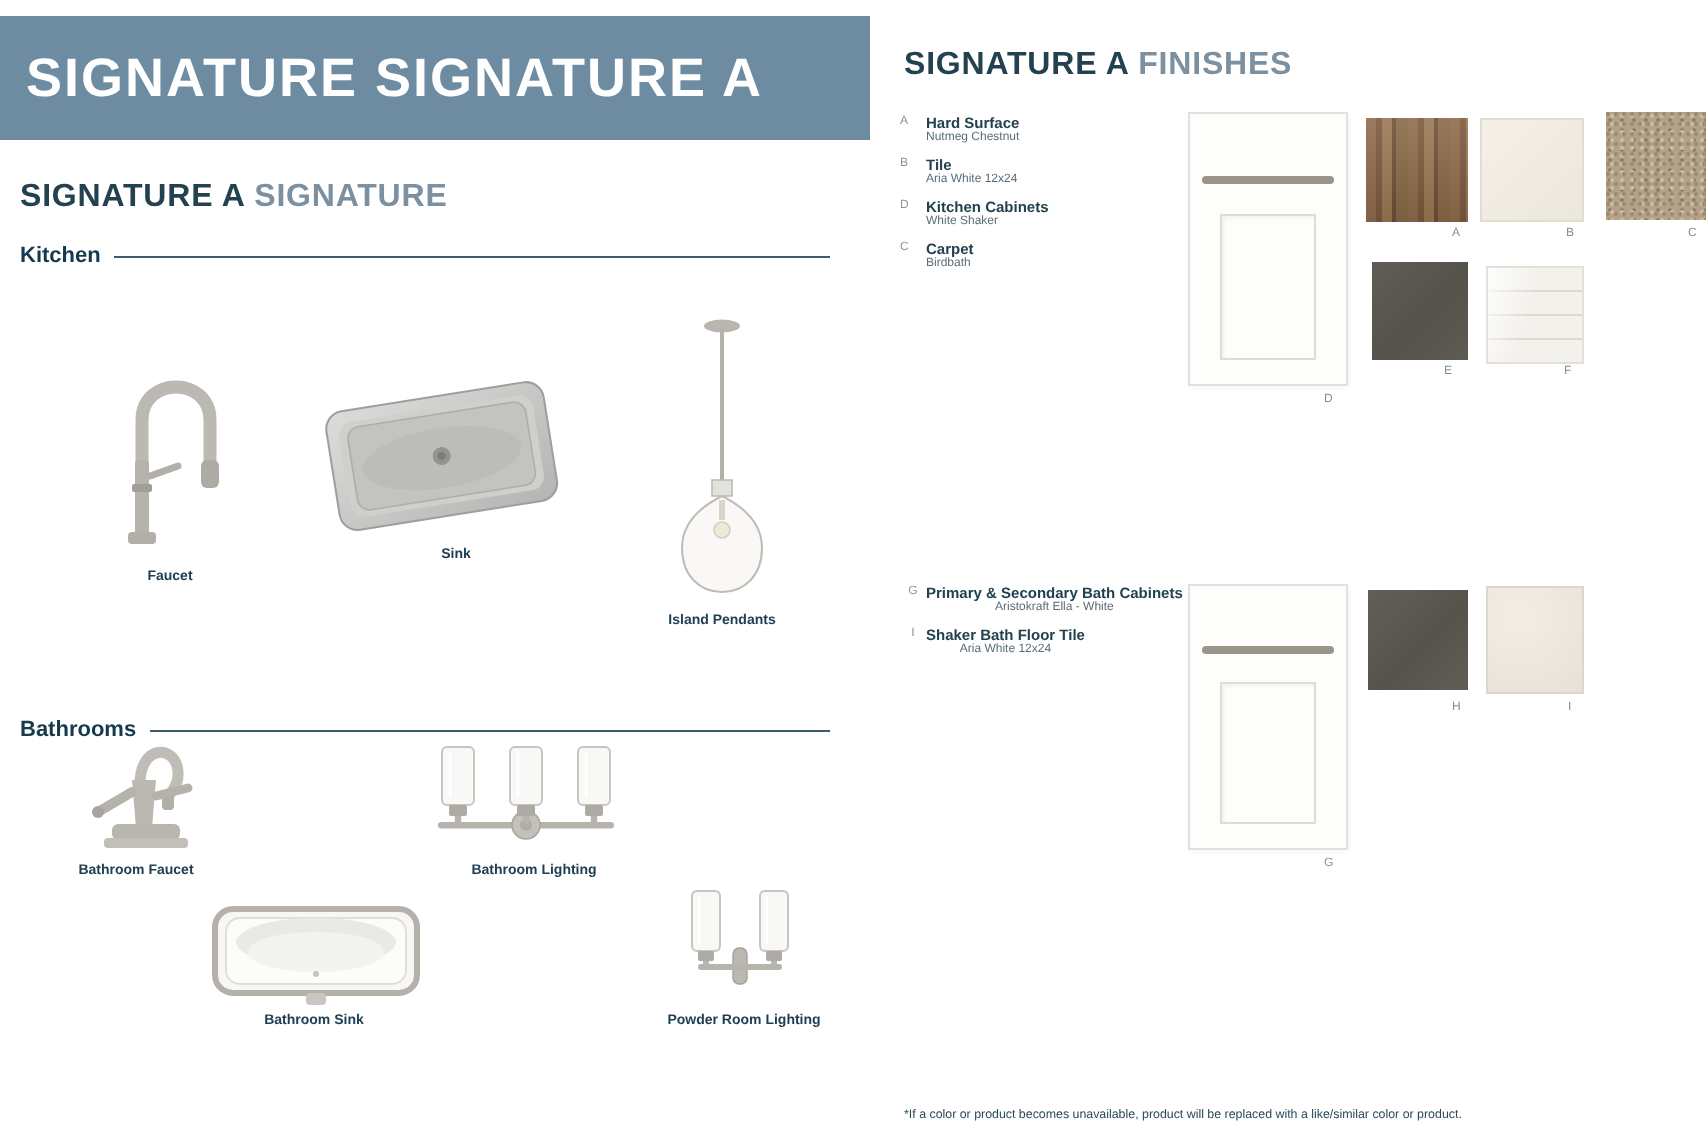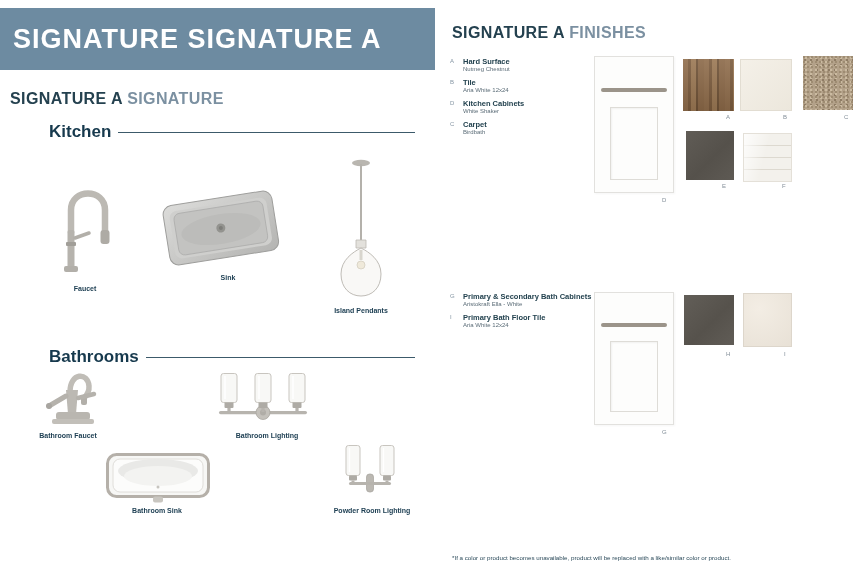--- a/index.html
+++ b/index.html
@@ -13,22 +13,22 @@
   .header-bar span { color:#ffffff; font-size:27px; font-weight:700;
                      letter-spacing:1px; padding-left:13px; white-space:nowrap; }
 
   .col-heading { position:absolute; font-size:16px; font-weight:700;
                  letter-spacing:.4px; white-space:nowrap; }
   .col-heading .hp { color:#24414f; }
   .col-heading .hs { color:#7b90a1; }
 
   
   .section-rule { position:absolute; display:flex; align-items:center; }
-  .section-rule .rule-label { font-size:17px; font-weight:700; color:#16394d;
-                              white-space:nowrap;margin-left:39px; }
+  .section-rule .rule-label { font-size:11px; font-weight:700; color:#16394d;
+                              white-space:nowrap; }
   .section-rule .rule-line { flex:1; height:1px; background:#3c5a6a; margin-left:7px; }
 
   
   .fixture { position:absolute; }
   .caption { position:absolute; transform:translateX(-50%); font-size:7px;
              font-weight:600; color:#1f4054; white-space:nowrap; }
 
   
   .finish-list { position:absolute; width:150px; }
   .finish-item { display:flex; margin-bottom:5px; }
@@ -132,21 +132,21 @@
     <ellipse cx="28" cy="5" rx="9" ry="3.2" fill="#b9b6b0"></ellipse>
     <rect x="27" y="6" width="2" height="76" fill="#b4b1ab"></rect>
     <path d="M23,82 h10 v8 h-10 z" fill="#e3e1dc" stroke="#bcb9b3" stroke-width="0.8"></path>
     <path d="M28,90 C20,94 8,102 8,116 C8,130 17,138 28,138 C39,138 48,130 48,116 C48,102 36,94 28,90 Z" fill="#f7f6f3" fill-opacity="0.75" stroke="#bfbcb6" stroke-width="1"></path>
     <rect x="26.5" y="92" width="3" height="10" fill="#d8d5cd"></rect>
     <circle cx="28" cy="107" r="4" fill="#efe9da" stroke="#d4cec0" stroke-width="0.8"></circle>
   </svg>
 </div>
 <div class="caption" style="left:361px; top:307px;">Island Pendants</div>
 
-<div class="section-rule" style="left:10px; top:347px; width:405px;">
+<div class="section-rule" style="left:10px; top:359px; width:405px;">
   <span class="rule-label">Bathrooms</span>
   <span class="rule-line"></span>
 </div>
 
 <div class="fixture" style="left:42px; top:356px;">
   <svg width="60" height="74" viewBox="0 0 60 74">
     <path d="M28,36 C28,16 46,16 47,30 C47.5,36 44,40 42,42" fill="none" stroke="#c0bdb7" stroke-width="5.5" stroke-linecap="round"></path>
     <rect x="39" y="40" width="6" height="9" rx="2" fill="#b2afa9"></rect>
     <path d="M24,34 L36,34 L34,58 L26,58 Z" fill="#bcb9b3"></path>
     <line x1="24" y1="40" x2="7" y2="50" stroke="#b5b2ac" stroke-width="5" stroke-linecap="round"></line>
@@ -246,32 +246,32 @@
   </div>
   <div class="finish-item">
     <span class="f-letter">C</span>
     <span class="f-body">
         <span class="f-title">Carpet</span>
         <span class="f-sub">Birdbath</span>
       </span>
   </div>
 </div>
 
-<div class="finish-list" style="left:450px; top:292px;">
+<div class="finish-list" style="left:450px; top:292px;text-align:center;">
   <div class="finish-item">
     <span class="f-letter">G</span>
     <span class="f-body">
         <span class="f-title">Primary &amp; Secondary Bath Cabinets</span>
         <span class="f-sub">Aristokraft Ella - White</span>
       </span>
   </div>
   <div class="finish-item">
     <span class="f-letter">I</span>
     <span class="f-body">
-        <span class="f-title">Primary Bath Floor Tile</span>
+        <span class="f-title">Shaker Bath Floor Tile</span>
         <span class="f-sub">Aria White  12x24</span>
       </span>
   </div>
 </div>
 
 <div class="cabinet" style="left:594px; top:56px; width:80px; height:137px;">
   <div class="handle"></div>
   <div class="panel"></div>
 </div>
 <div class="swatch-label" style="left:662px; top:197px;">D</div>

